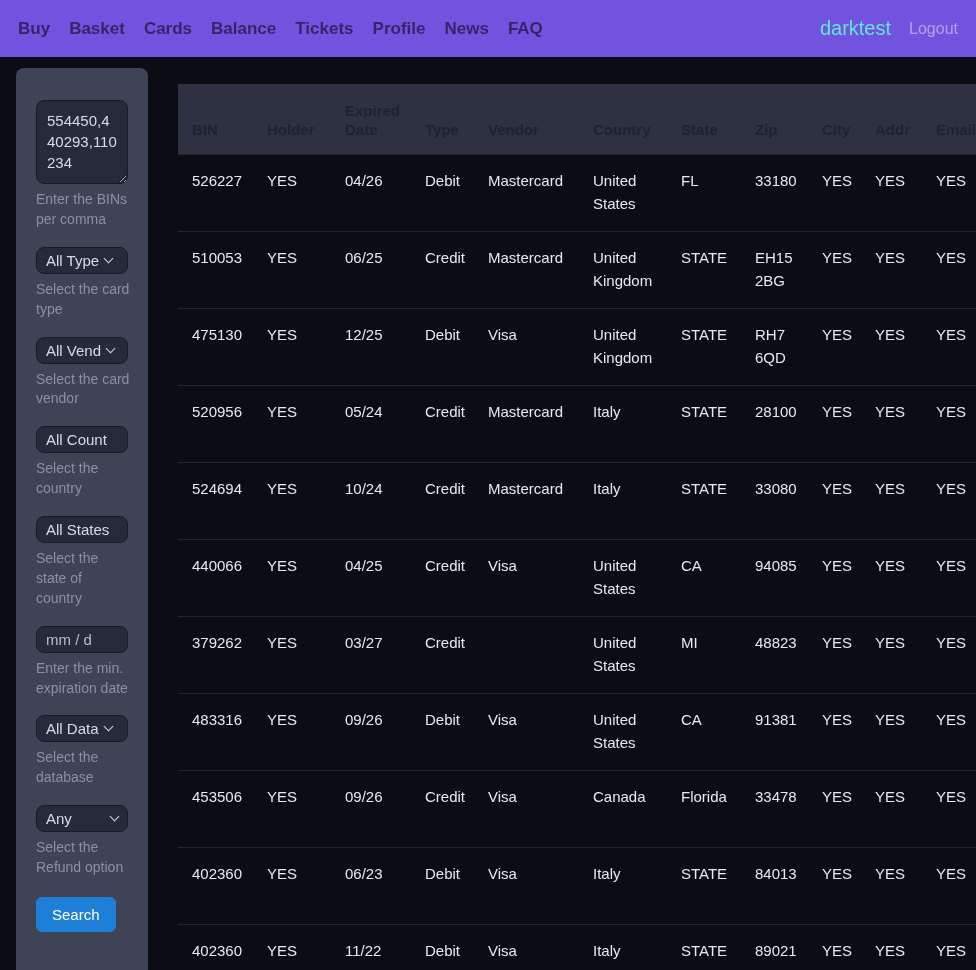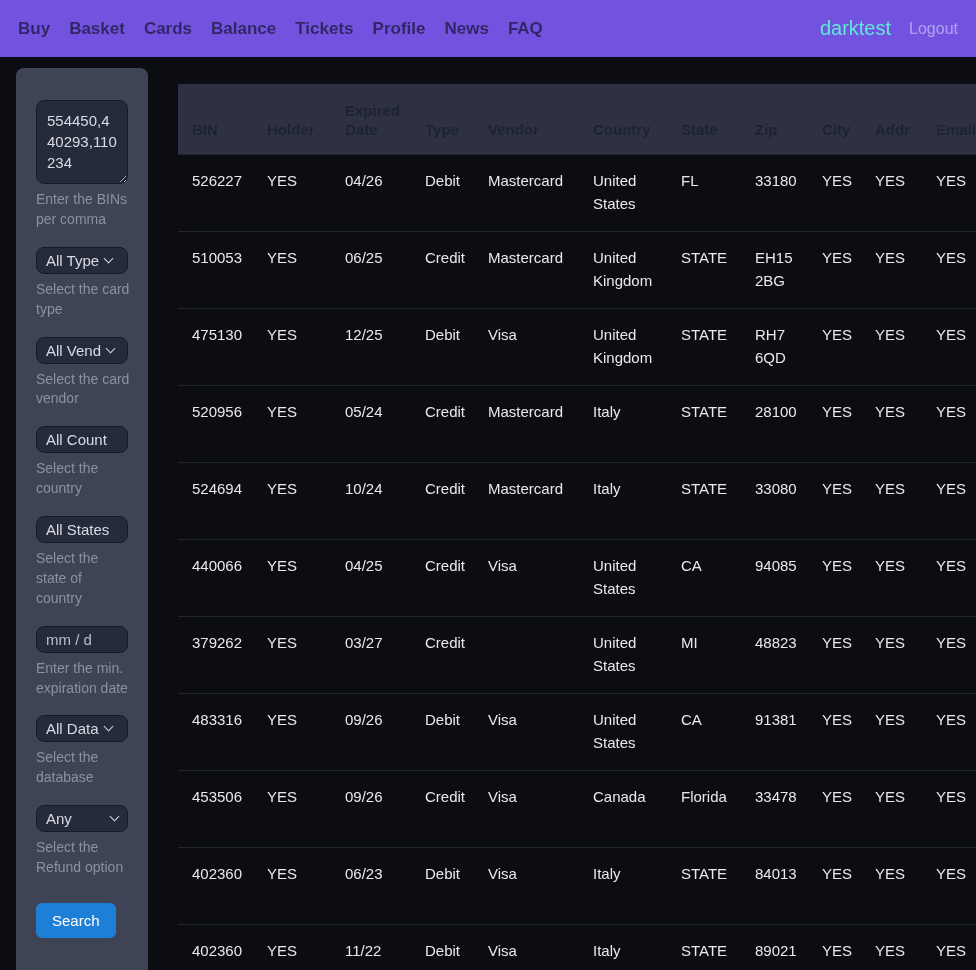--- a/index.html
+++ b/index.html
@@ -48,21 +48,21 @@
     transform: rotate(45deg);
   }
   .spacer { flex: 1; }
   .muted-val { color: #b9bdc9; }
   .help {
     color: #8b90a2; font-size: 14px; line-height: 1.42;
     margin: 0 0 17px; width: 95px;
   }
   .search-btn {
     background: #1e7fd6; color: #ffffff; border: none; border-radius: 6px;
-    font-size: 15px; font-family: inherit; padding: 9px 16px; margin-top: 8px; cursor: pointer;
+    font-size: 15px; font-family: inherit; padding: 9px 16px; margin-top: 2px; cursor: pointer;
   }
 
   
   .table-wrap {
     position: absolute; left: 178px; top: 84px; width: 798px; overflow: hidden;
   }
   table { border-collapse: collapse; table-layout: fixed; width: 824px; }
   thead th {
     background: #2d3142; color: #1d2334; font-weight: 700; font-size: 15px;
     text-align: left; vertical-align: bottom; height: 70px;

